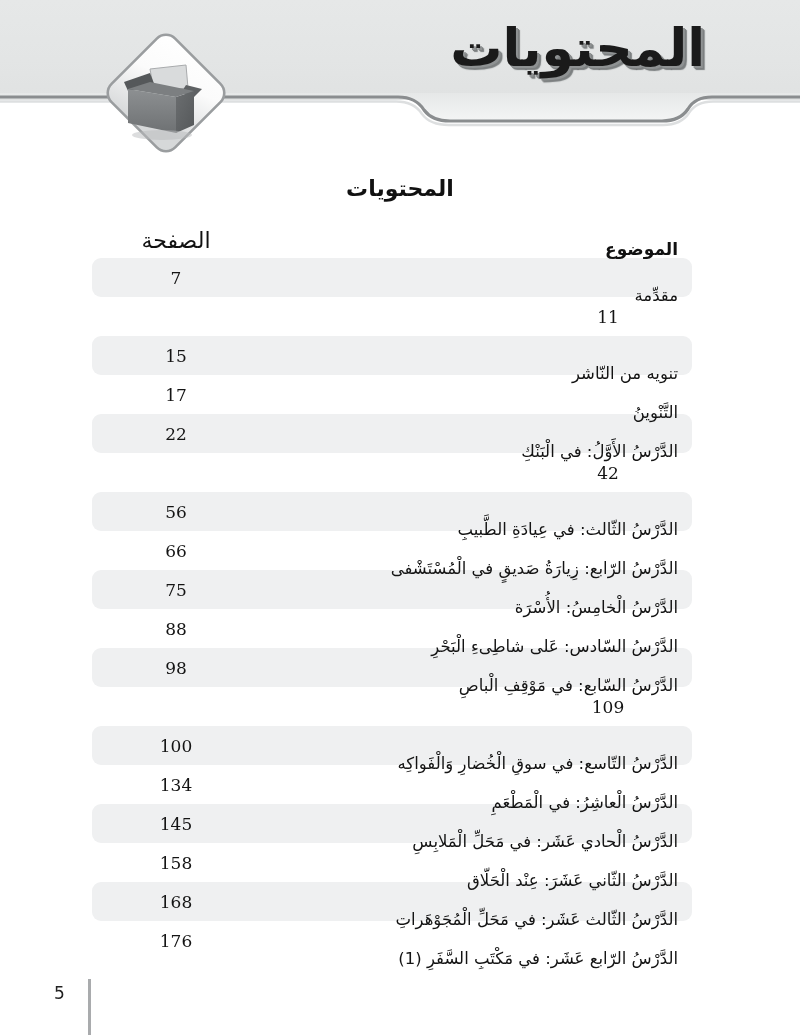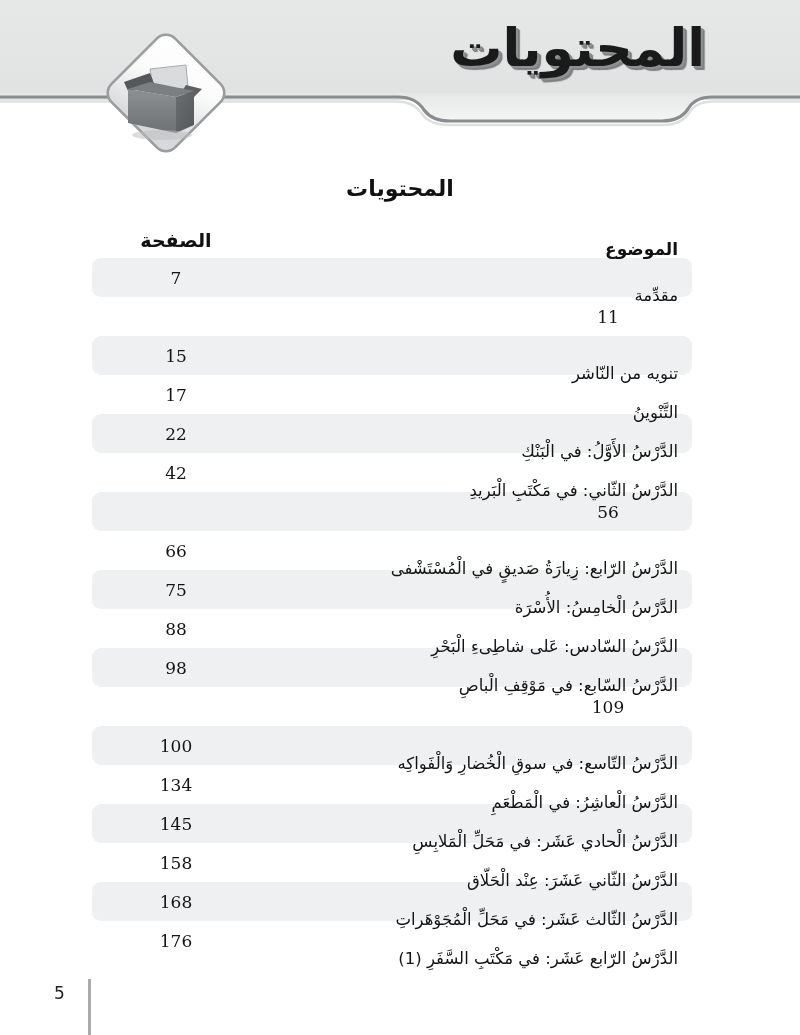--- a/index.html
+++ b/index.html
@@ -90,22 +90,22 @@
     flex: 1 1 auto;
     text-align: right;
     font-size: 17px;
     font-weight: bold;
     color: #111;
     margin-top: 18px;
   }
   .toc-head .col-page {
     flex: 0 0 140px;
     text-align: center;
-    font-size: 19px;
-    font-weight: bold;
+    font-size: 22px;
+    font-weight: normal;
     color: #111;
   }
 
   .toc-row {
     display: flex;
     flex-direction: row;
     align-items: center;
     height: 39px;
     padding: 0 14px;
     box-sizing: border-box;
@@ -234,24 +234,24 @@
       </div>
       <div class="toc-row">
         <div class="subject">التَّنْوينُ</div>
         <div class="page">17</div>
       </div>
       <div class="toc-row alt">
         <div class="subject">الدَّرْسُ الأَوَّلُ: في الْبَنْكِ</div>
         <div class="page">22</div>
       </div>
       <div class="toc-row">
-        <div class="subject">الدَّرْسُ الثّاني: في مَكْتَبِ الْبَريدِ</div>
         <div class="page">42</div>
       </div>
       <div class="toc-row alt">
+        <div class="subject">الدَّرْسُ الثّالث: في عِيادَةِ الطَّبيبِ</div>
         <div class="page">56</div>
       </div>
       <div class="toc-row">
         <div class="subject">الدَّرْسُ الرّابع: زِيارَةُ صَديقٍ في الْمُسْتَشْفى</div>
         <div class="page">66</div>
       </div>
       <div class="toc-row alt">
         <div class="subject">الدَّرْسُ الْخامِسُ: الأُسْرَة</div>
         <div class="page">75</div>
       </div>

